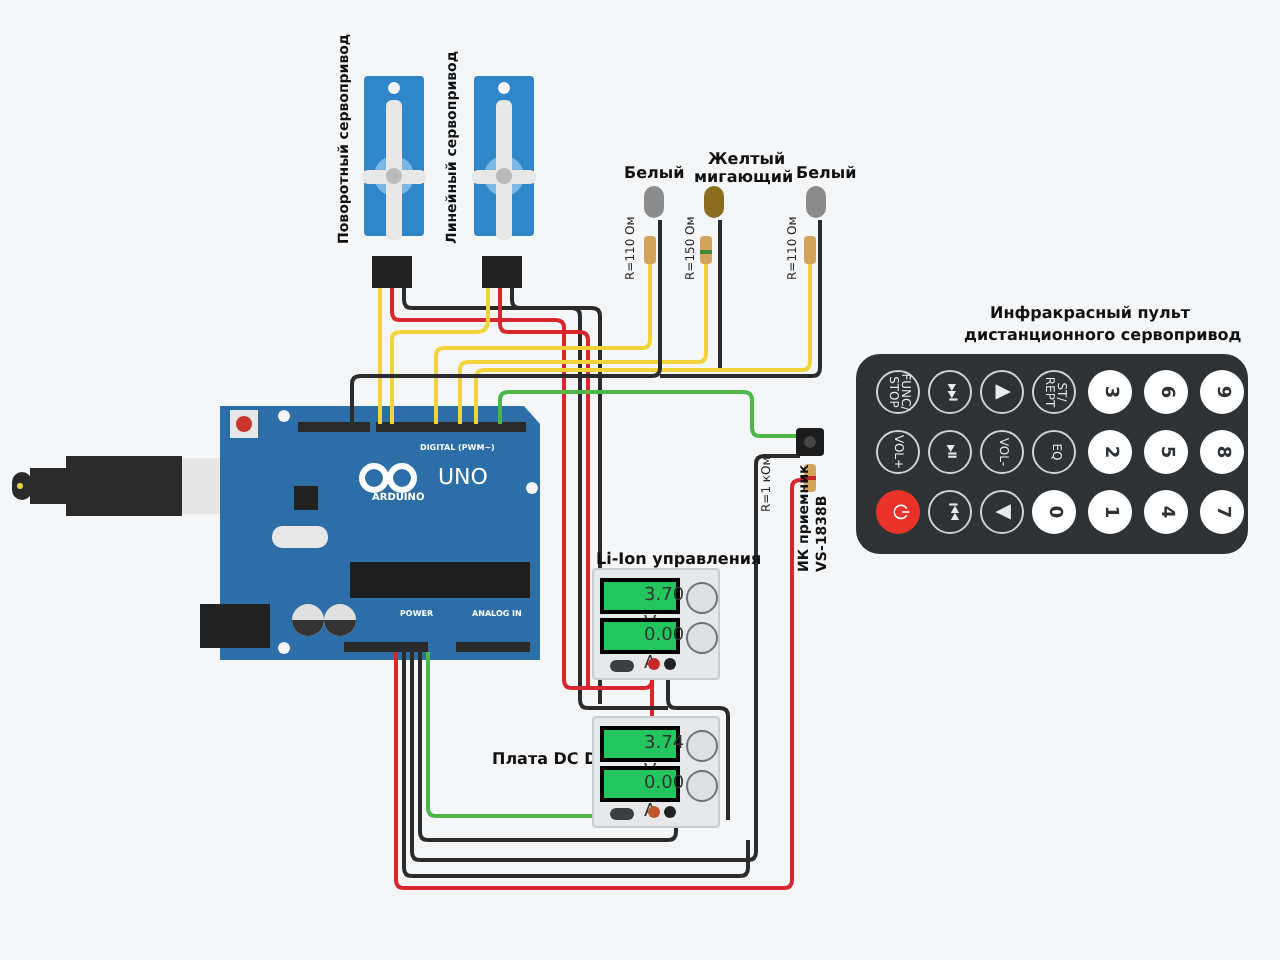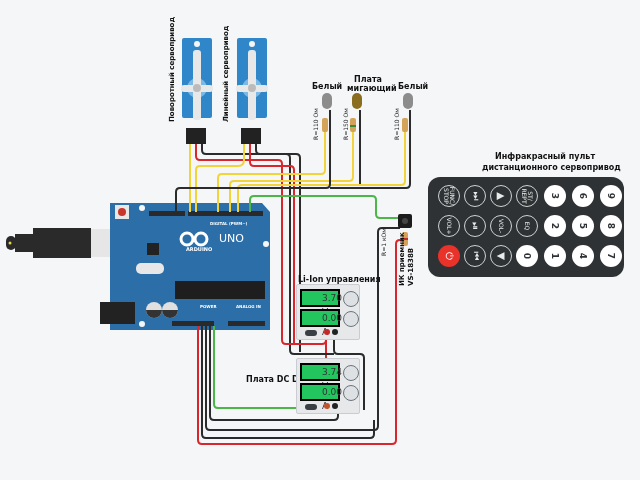--- a/index.html
+++ b/index.html
@@ -132,21 +132,21 @@
 
   <g>
     <rect x="398" y="214" width="14" height="14" rx="2" fill="#1c1c1c"></rect>
     <circle cx="405" cy="221" r="3" fill="#444"></circle>
   </g>
 </svg>
 
 <div class="vlbl" style="left:168px;top:122px;">Поворотный сервопривод</div>
 <div class="vlbl" style="left:222px;top:122px;">Линейный сервопривод</div>
 <div class="lbl" style="left:312px;top:82px;">Белый</div>
-<div class="lbl" style="left:354px;top:75px;">Плата</div>
+<div class="lbl" style="left:354px;top:75px;">Желтый</div>
 <div class="lbl" style="left:347px;top:84px;">мигающий</div>
 <div class="lbl" style="left:398px;top:82px;">Белый</div>
 <div class="rlbl" style="left:312px;top:140px;">R=110 Ом</div>
 <div class="rlbl" style="left:342px;top:140px;">R=150 Ом</div>
 <div class="rlbl" style="left:393px;top:140px;">R=110 Ом</div>
 <div class="rlbl" style="left:380px;top:256px;">R=1 кОм</div>
 <div class="vlbl" style="left:398px;top:286px;">ИК приемник</div>
 <div class="vlbl" style="left:407px;top:286px;">VS-1838B</div>
 <div class="lbl" style="left:495px;top:152px;">Инфракрасный  пульт</div>
 <div class="lbl" style="left:482px;top:163px;">дистанционного  сервопривод</div>

